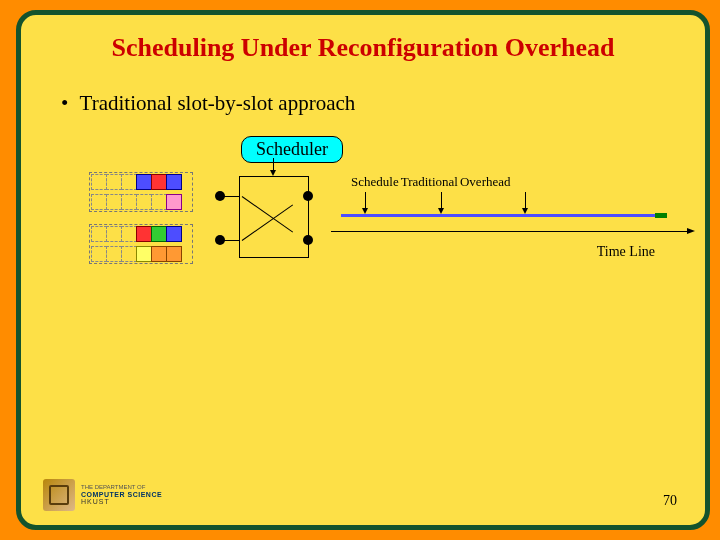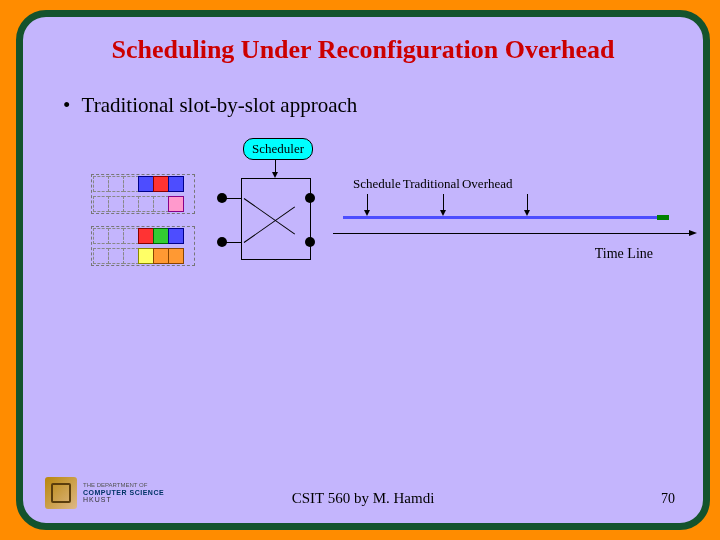--- a/index.html
+++ b/index.html
@@ -10,23 +10,23 @@
     font-family: "Times New Roman", serif;
     position: relative;
     overflow: hidden;
   }
   .slide {
     position: absolute;
     top: 10px;
     left: 16px;
     right: 10px;
     bottom: 10px;
-    background: #c4b5fd;
-    border: 7px solid #14532d;
-    border-radius: 30px;
+    background: #fde047;
+    border: 5px solid #14532d;
+    border-radius: 20px;
     padding: 18px 30px 12px 30px;
   }
   .title {
     font-size: 26px;
     font-weight: bold;
     color: #cc0000;
     text-align: center;
     margin-bottom: 28px;
     font-family: "Times New Roman", serif;
   }
@@ -45,23 +45,23 @@
     height: 160px;
     margin-left: 20px;
     margin-bottom: 10px;
   }
   .scheduler-box {
     position: absolute;
     left: 170px;
     top: 0;
     border: 1px solid #000;
     border-radius: 10px;
-    padding: 2px 8px;
-    font-family: "Comic Sans MS", cursive;
-    font-size: 13px;
+    padding: 2px 14px;
+    font-family: "Comic Sans MS", cursive;
+    font-size: 18px;
     background: #00ffff;
     text-align: center;
   }
   .sched-arrow {
     position: absolute;
     left: 202px;
     top: 22px;
     width: 1px;
     height: 14px;
     background: #000;
@@ -336,15 +336,14 @@
 
   <div class="logo">
     <div class="logo-mark"></div>
     <div class="logo-text">
       <div class="line1">THE DEPARTMENT OF</div>
       <div class="line2">COMPUTER SCIENCE</div>
       <div class="line3">HKUST</div>
     </div>
   </div>
 
-  <div class="footer-credit">CSIT 560 by M. Hamdi</div>
   <div class="pagenum">70</div>
 </div>
 
 </body></html>

